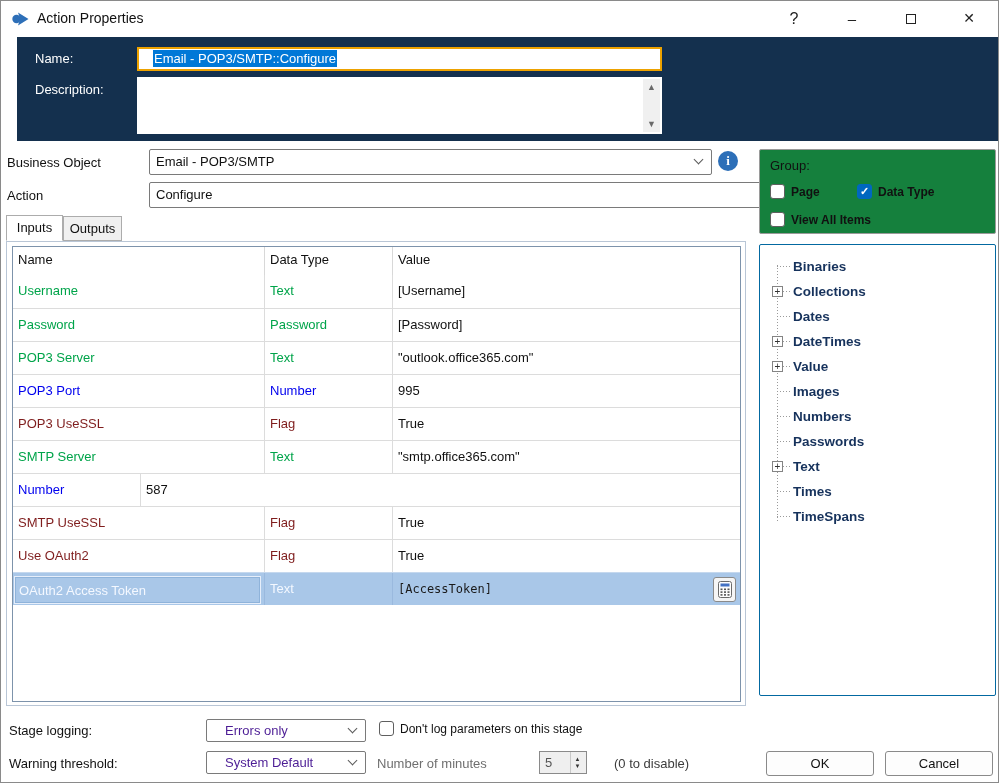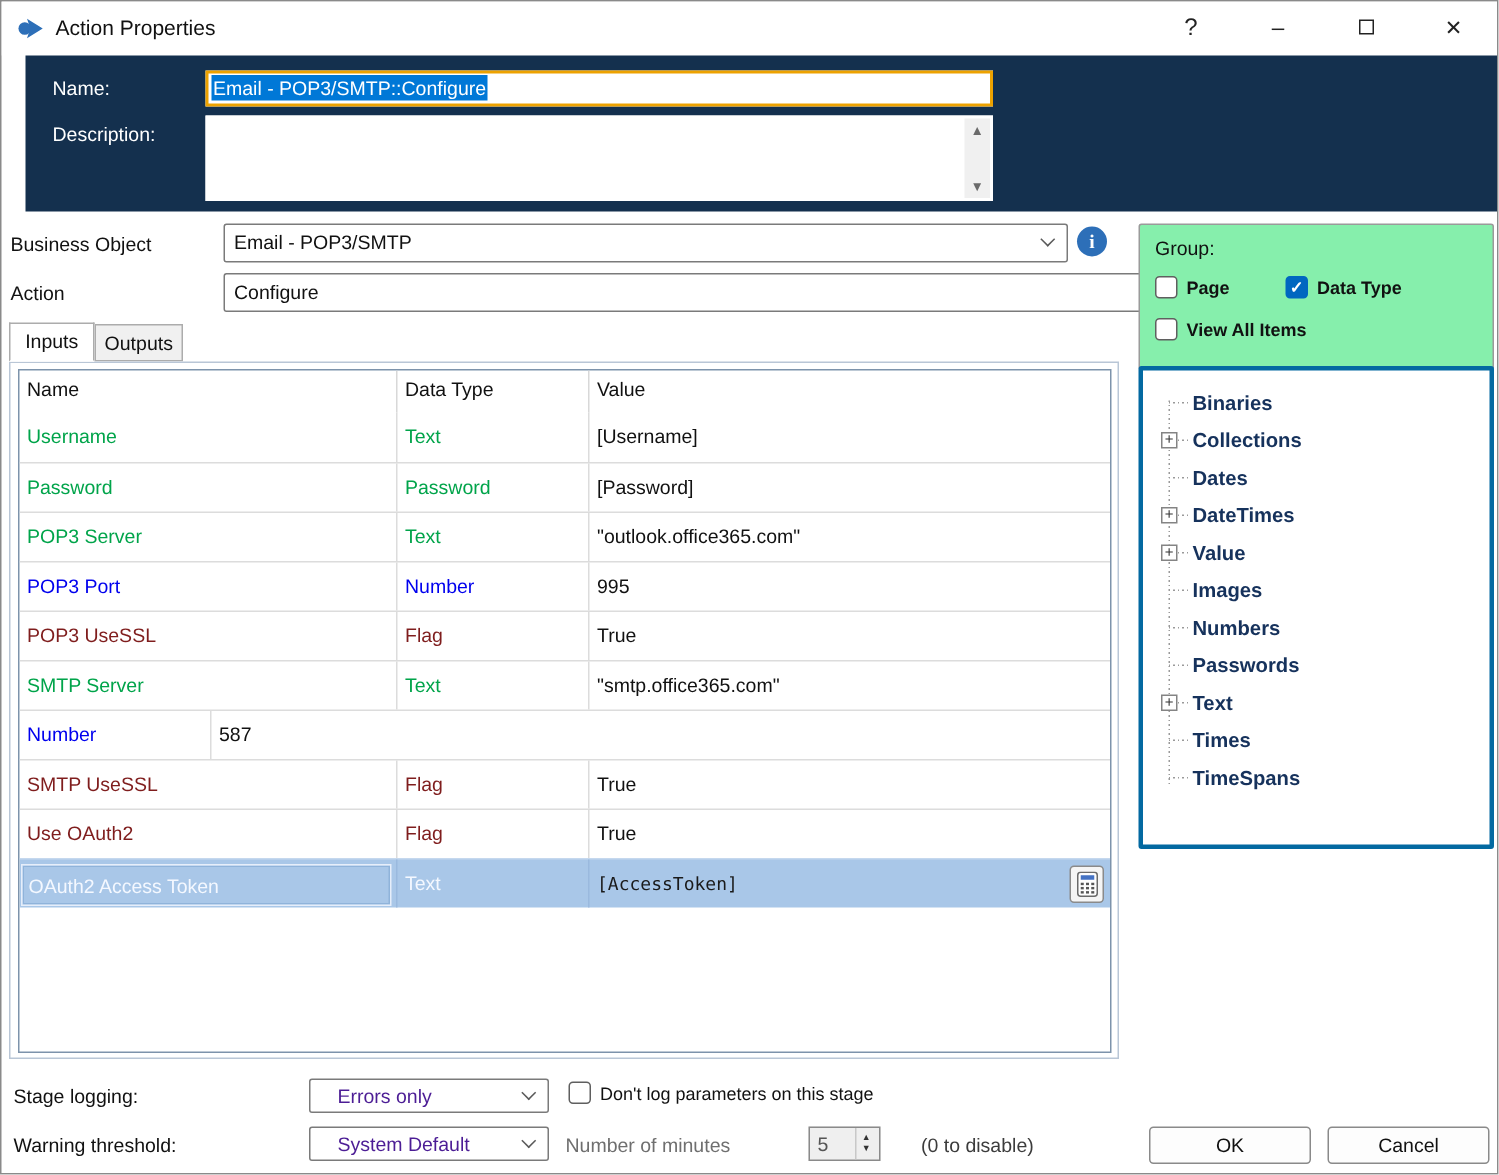--- a/index.html
+++ b/index.html
@@ -18,21 +18,21 @@
   #btn-help { left:772px; font-size:16px; }
   #btn-min { left:830px; }
   #btn-max { left:889px; }
   #btn-close { left:947px; font-size:14px; }
   .max-box { display:inline-block; width:10px; height:10px; border:1.4px solid #222; vertical-align:middle; margin-top:-3px; }
   
   #navy { position:absolute; left:16px; top:36px; width:100%; height:104px; background:#14304E; }
   .navy-label { position:absolute; color:#fff; font-size:13px; }
   #name-input {
     position:absolute; left:120px; top:10px; width:525px; height:24px;
-    background:#fff; border:2px solid #EDA200; font-size:13px; line-height:20px; padding-left:2px;
+    background:#fff; border:2px solid #EDA200; font-size:13px; line-height:20px; padding-left:14px;
   }
   #name-input .sel { background:#0078D7; color:#fff; padding:1px 1px; }
   #desc-box {
     position:absolute; left:120px; top:40px; width:525px; height:57px;
     background:#fff; border:1px solid #fff; font-size:13px; color:#111;
   }
   .vscroll { position:absolute; right:1px; top:1px; bottom:1px; width:17px; background:#f0f0f0;
     display:flex; flex-direction:column; justify-content:space-between; align-items:center; }
   .vscroll span { font-size:9px; color:#6a6a6a; line-height:16px; }
   
@@ -67,30 +67,30 @@
   [data-color="teal"]  { color:#7f1d1d; }
   [data-color="white"] { color:#F4F8FF; }
   .trow.selected { background:#A9C7E8; border-top:1px solid #c5d8ee; position:relative; }
   .trow.selected .c { border-right-color:#9ab9de; }
   .trow.selected .val { font-family:"DejaVu Sans Mono", monospace; font-size:12px; padding-top:9px; color:#1a1a1a; }
   .name-edit { display:inline-block; margin:-5px 0 0 -4px; padding:6px 4px 5px 4px; width:247px;
     border:1px solid #e6eefa; box-shadow:0 0 0 1px #8fb3da inset; }
   #calc-btn { position:absolute; right:4px; top:4px; width:23px; height:25px; background:#f5f5f5;
     border:1px solid #8a8a8a; border-radius:3px; display:flex; align-items:center; justify-content:center; }
   
-  #group-box { position:absolute; left:758px; top:148px; width:237px; height:98px; border:1px solid #9a9a9a;
-    background:#86efac; border-radius:2px; }
+  #group-box { position:absolute; left:758px; top:148px; width:237px; height:85px; border:1px solid #9a9a9a;
+    background:#15803d; border-radius:2px; }
   #group-title { position:absolute; left:10px; top:8px; font-size:13px; color:#111; }
   .cb-item { position:absolute; display:flex; align-items:center; gap:6px; font-size:12px; color:#111; font-weight:bold; }
   .cb { width:15px; height:15px; border:1px solid #5f5f5f; border-radius:3px; background:#fff;
     display:inline-flex; align-items:center; justify-content:center; }
   .cb[data-checked="true"] { background:#0067C0; border-color:#0067C0; }
   .cb[data-checked="true"]::after { content:"✓"; color:#fff; font-size:11px; font-weight:bold; }
   
-  #tree-box { position:absolute; left:758px; top:243px; width:237px; height:322px; border:3px solid #0369a1;
+  #tree-box { position:absolute; left:758px; top:243px; width:237px; height:452px; border:1px solid #0369a1;
     background:#fff; border-radius:2px; }
   #tree-line { position:absolute; left:17px; top:20px; width:1px; height:256px;
     background:repeating-linear-gradient(to bottom,#9a9a9a 0 1px,transparent 1px 3px); }
   .titem { position:absolute; left:0; height:25px; display:flex; align-items:center; font-size:13.5px;
     font-weight:bold; color:#16325C; }
   .stub { width:13px; height:1px; margin-left:17px;
     background:repeating-linear-gradient(to right,#9a9a9a 0 1px,transparent 1px 3px); }
   .expander { position:relative; z-index:2; width:11px; height:11px; margin-left:-18px; margin-right:7px;
     border:1px solid #848484; background:#fff; font-size:10px; line-height:9px; text-align:center;
     color:#333; font-weight:normal; }

